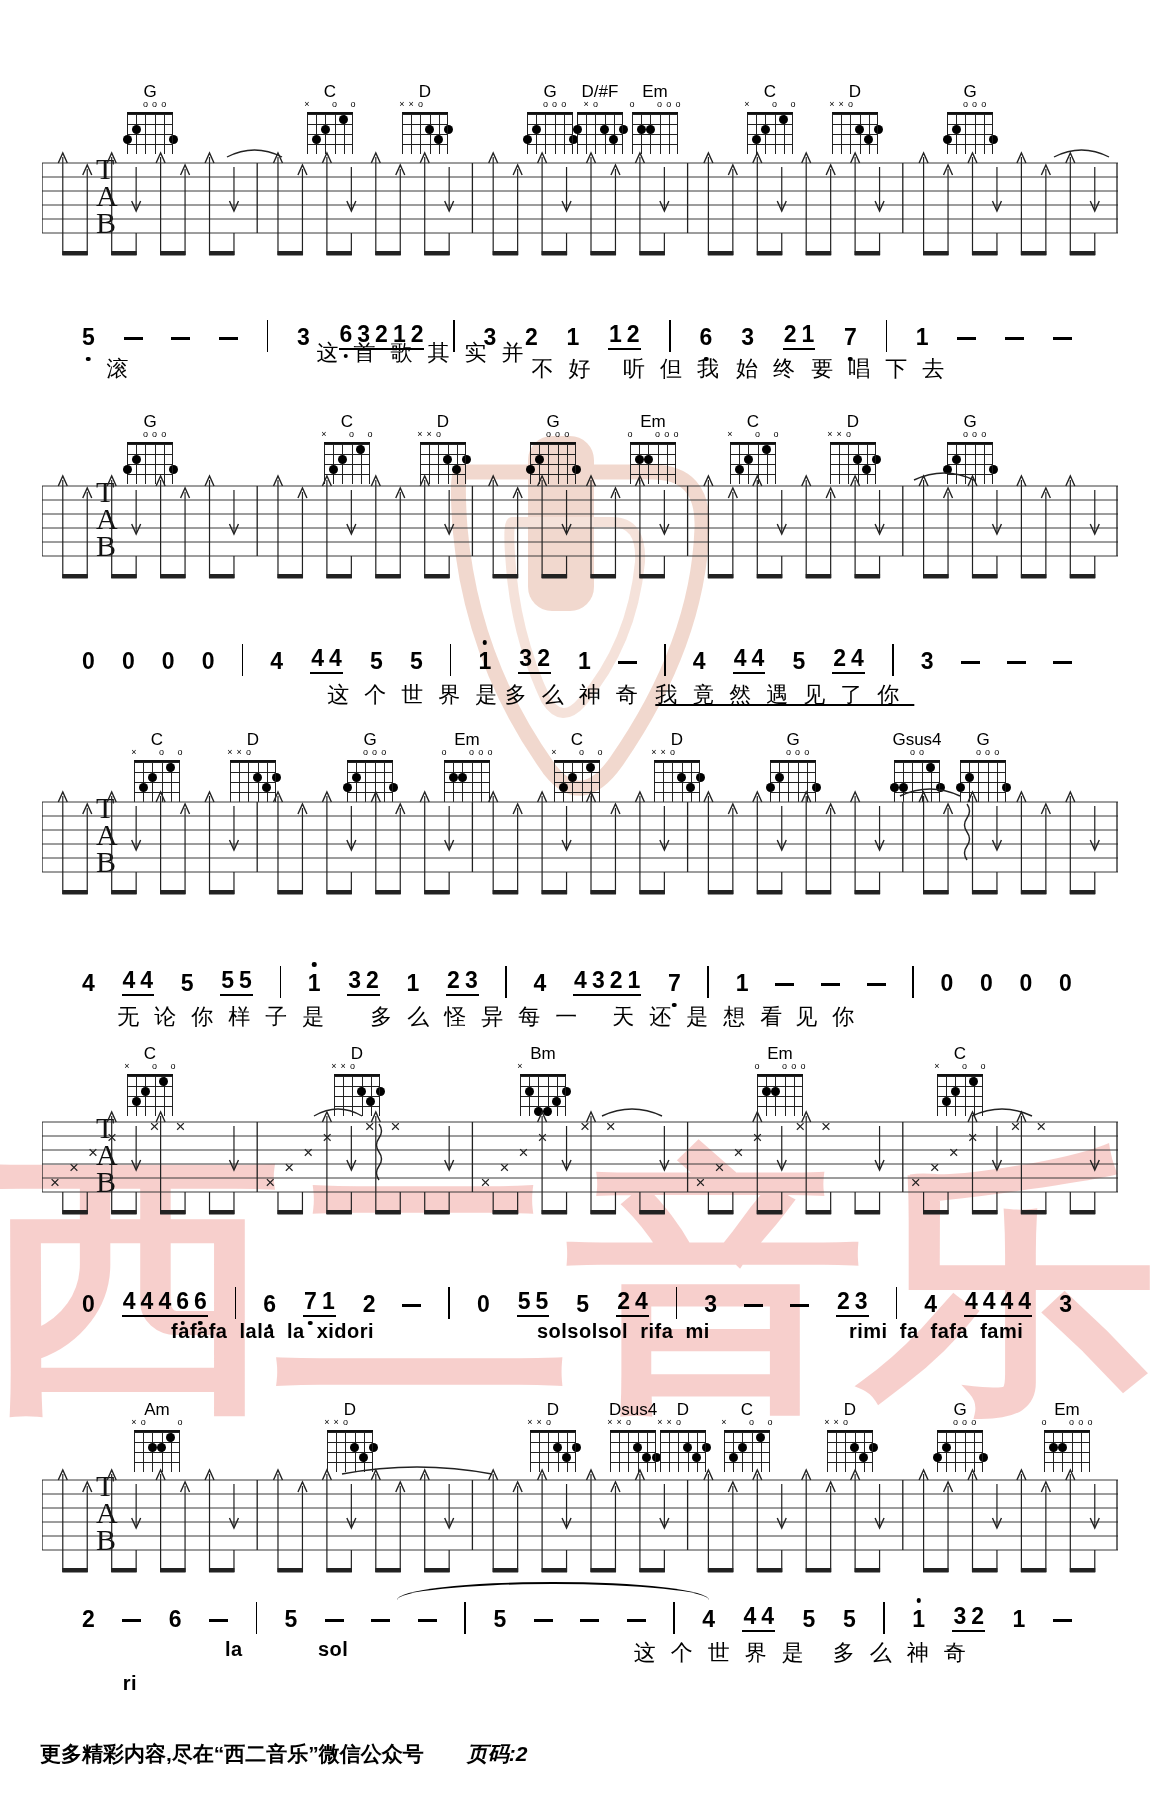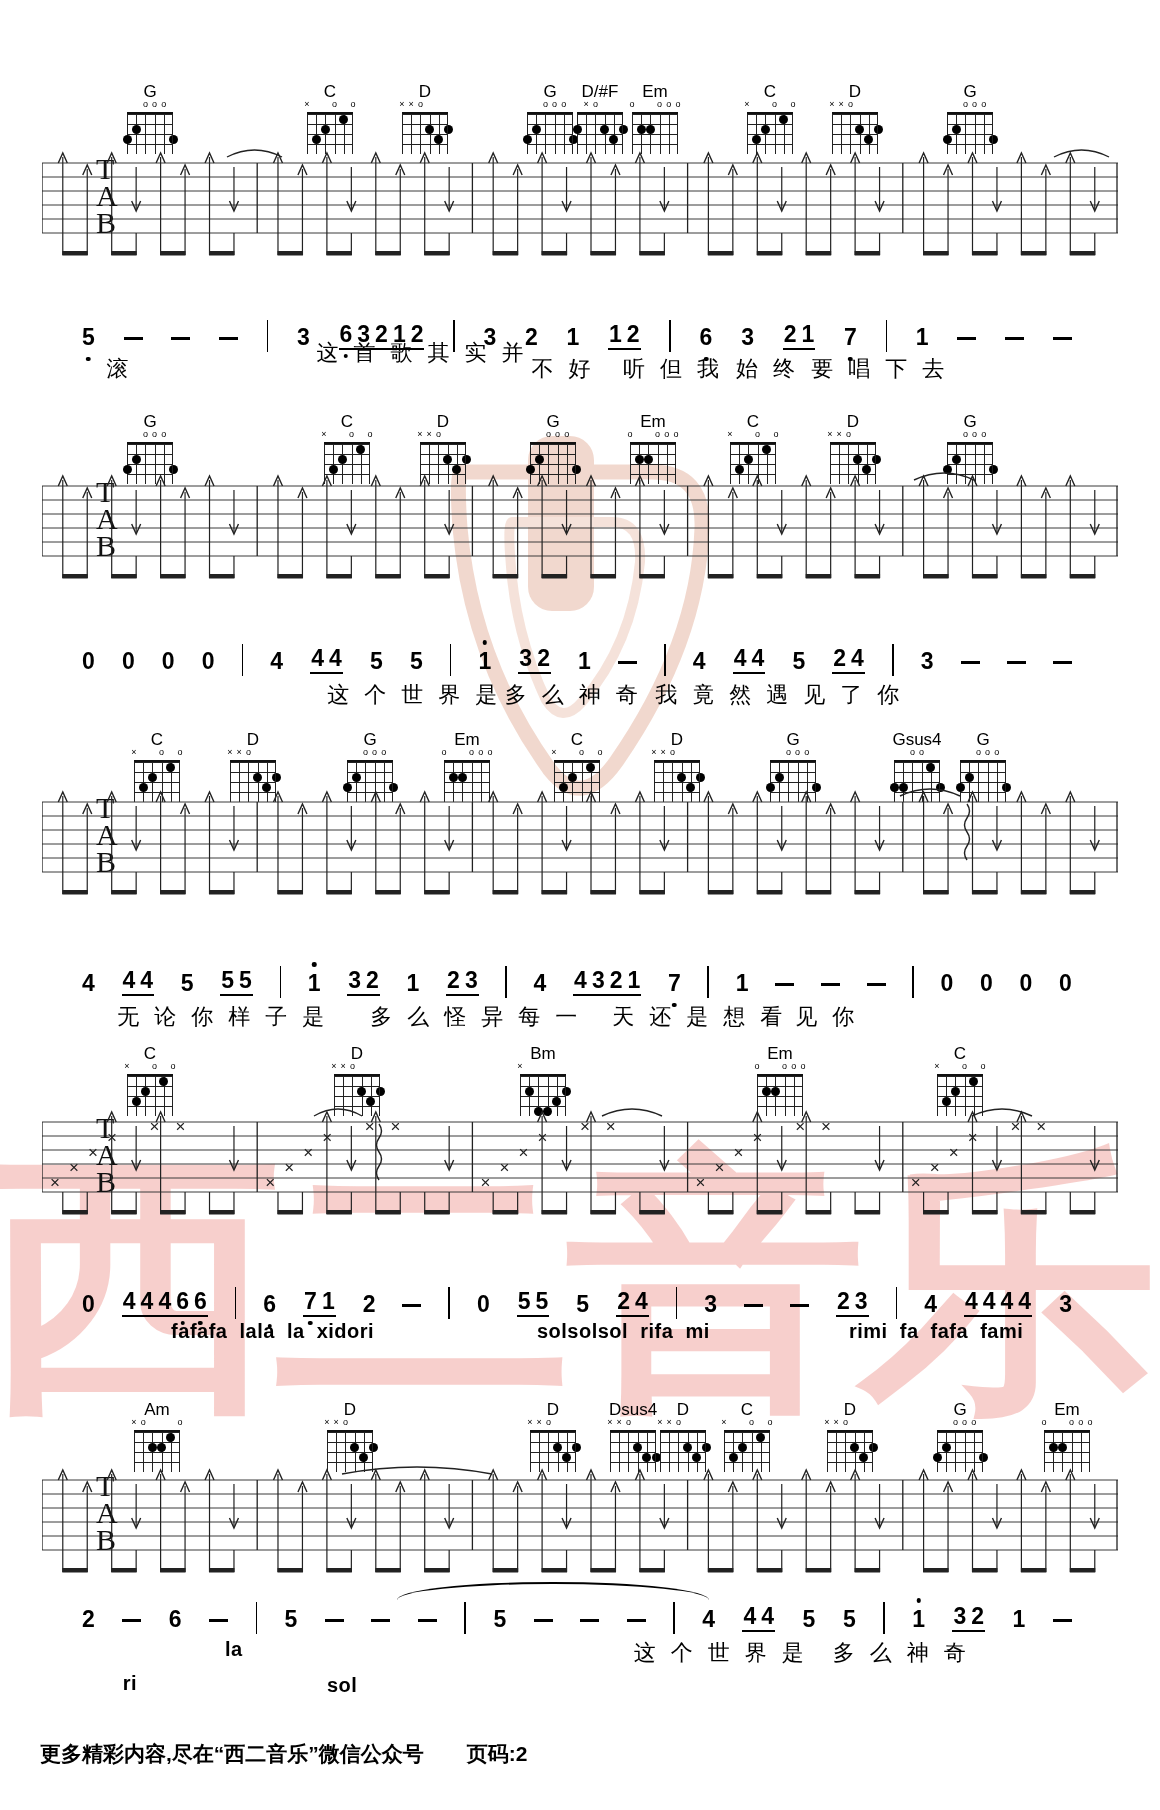--- a/index.html
+++ b/index.html
@@ -39,21 +39,21 @@
   .note-arc{position:absolute;border-top:2px solid #000;border-radius:50% 50% 0 0/100% 100% 0 0;
             height:16px;z-index:2;}
   
   .lyr{position:absolute;white-space:nowrap;z-index:2;}
   .lyr.cjk{font-size:22px;letter-spacing:15px;font-weight:500;}
   .lyr.lat{font-size:20px;letter-spacing:.5px;word-spacing:6px;font-weight:600;}
   
   #footer{position:absolute;top:1740px;left:0;width:994px;height:30px;z-index:2;
           font-weight:bold;font-size:21px;}
   #footer .fl{position:absolute;left:40px;}
-  #footer .fc{position:absolute;left:50%;transform:translateX(-50%);}
+  #footer .fc{position:absolute;left:50%;transform:translateX(-50%);font-style:italic;}
   #footer .fr{position:absolute;right:38px;}
 </style>
 </head>
 <body>
 
 <div id="page">
 
   <svg id="wm-logo" width="360" height="420" viewBox="0 0 360 420">
     <rect x="128" y="6" width="66" height="175" rx="24" fill="#eecfc2"></rect>
     <path d="M 62 42 L 252 42 Q 304 42 302 98 Q 298 214 216 332 Q 182 380 150 340 Q 72 232 60 98 Q 56 42 62 42 Z" fill="none" stroke="#eecfc2" stroke-width="15"></path>
@@ -642,21 +642,21 @@
           <span class="nt">4</span>
         </span>
         <span class="nbar"></span>
         <span class="nt">3</span>
         <span class="dash"></span>
         <span class="dash"></span>
         <span class="dash"></span>
       </div>
       <span class="lyr cjk" style="left: 327.14px; top: 680px;">这个世界是</span>
       <span class="lyr cjk" style="left: 504.68px; top: 680px;">多么神奇</span>
-      <span class="lyr cjk" style="left: 655.32px; top: 680px;">我竟然遇见了你</span>
+      <span class="lyr cjk" style="left: 655.32px; top: 680px; text-decoration: underline;">我竟然遇见了你</span>
       <div class="chord" style="left: 134px; top: 750px;">
         <div class="cname">C</div>
         <span class="mk" style="left: -5px;">×</span>
         <span class="mk" style="left: 22.6px;">o</span>
         <span class="mk" style="left: 41px;">o</span>
         <div class="cgrid">
           <span class="cdot" style="left: 4.7px; top: 20.5px;"></span>
           <span class="cdot" style="left: 13.9px; top: 10.5px;"></span>
           <span class="cdot" style="left: 32.3px; top: 0.5px;"></span>
         </div>
@@ -1494,21 +1494,21 @@
         <span class="ngrp">
           <span class="nt">3</span>
           <span class="nt">2</span>
         </span>
         <span class="nt">1</span>
         <span class="dash"></span>
       </div>
       <div class="note-arc" style="left: 397.08px; top: 1582px; width: 312.04px;"></div>
       <span class="lyr lat" style="left: 122.7px; top: 1672px;">ri</span>
       <span class="lyr lat" style="left: 224.92px; top: 1638px;">la</span>
-      <span class="lyr lat" style="left: 327px; top: 1638px; margin-top: 36px;">sol</span>
+      <span class="lyr lat" style="left: 318px; top: 1638px;">sol</span>
       <span class="lyr cjk" style="left: 633.8px; top: 1638px;">这个世界是</span>
       <span class="lyr cjk" style="left: 832.86px; top: 1638px;">多么神奇</span>
     </div>
 
   <div id="footer">
     <span class="fl">更多精彩内容,尽在“西二音乐”微信公众号</span>
     <span class="fc">页码:2</span>
   </div>
 </div>
 

